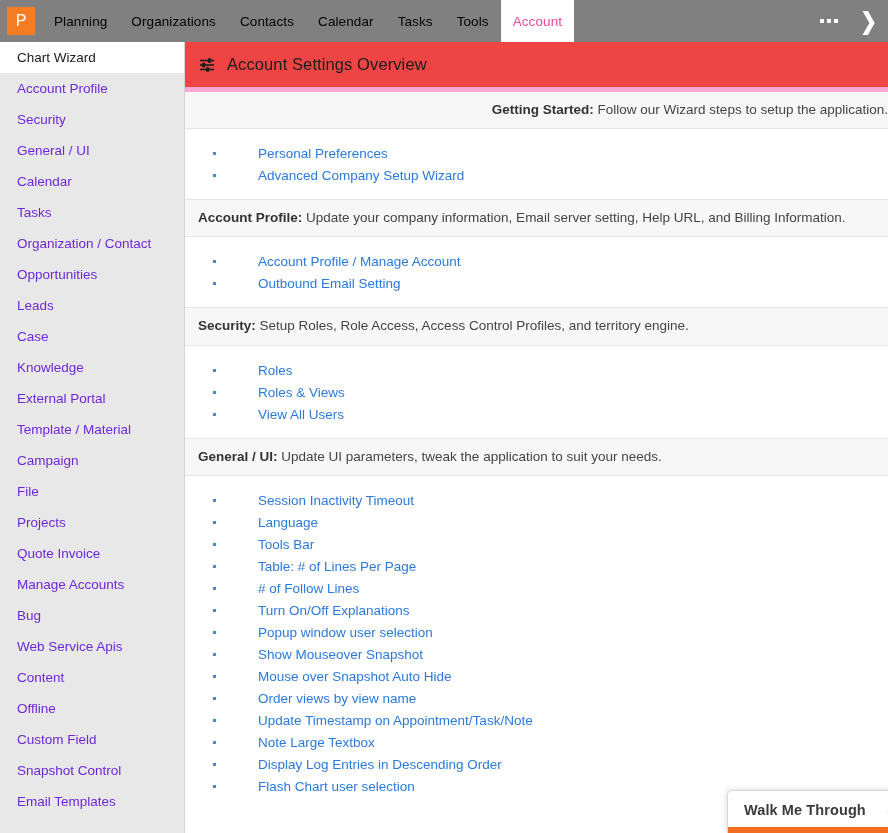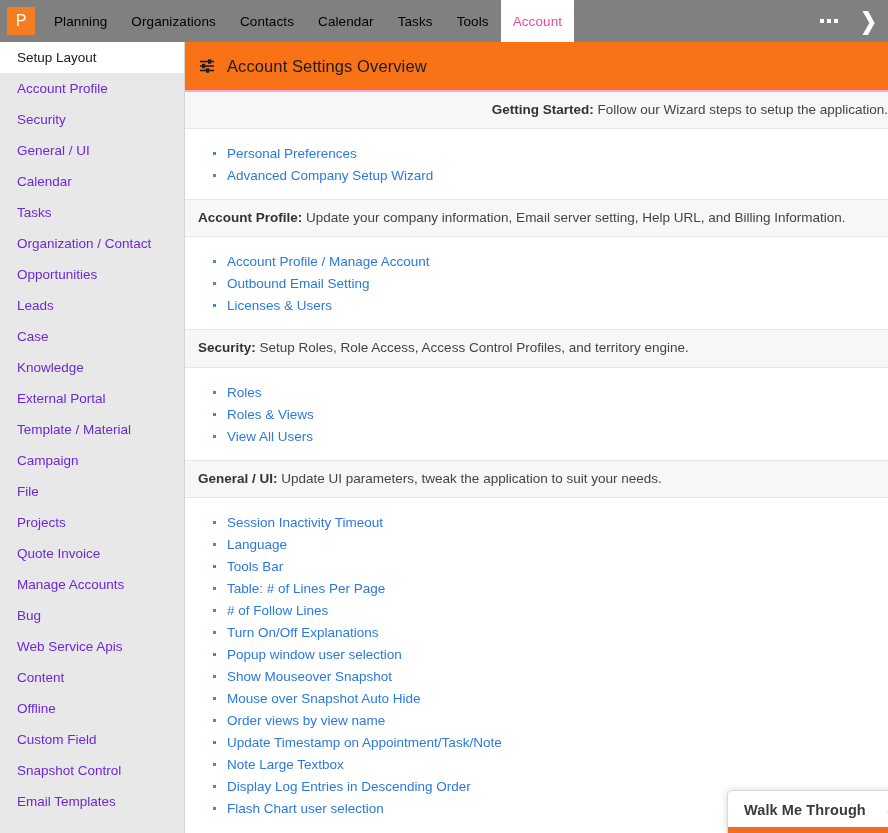--- a/index.html
+++ b/index.html
@@ -137,22 +137,22 @@
     background: #ffffff;
     overflow: hidden;
     position: relative;
   }
 
   .page-header {
     height: 50px;
     display: flex;
     align-items: center;
     padding-left: 14px;
-    border-bottom: 2px solid #f9a8d4;
-    background: #f97316;
+    border-bottom: 5px solid #f9a8d4;
+    background: #ef4444;
   }
   .sliders-icon {
     width: 18px;
     height: 16px;
     margin-right: 10px;
     display: block;
     flex: 0 0 18px;
   }
   .page-title {
     font-size: 16.5px;
@@ -199,20 +199,21 @@
     top: 10px;
     width: 3px;
     height: 3px;
     background: #3f8ae0;
   }
   .link-list a {
     color: #2a7ade;
     font-size: 13.5px;
     text-decoration: none;
     cursor: pointer;
+    margin-left: 31px;
   }
 
   
   .walkme {
     position: absolute;
     left: 542px;
     bottom: 0;
     width: 188px;
     background: #ffffff;
     border: 1px solid #d8d8d8;
@@ -272,21 +273,21 @@
         </span>
     </div>
     <div class="nav-icon-btn">
       <span class="chevron-right-icon">❯</span>
     </div>
   </div>
 
   <div class="body-wrap">
 
     <div class="sidebar" id="sidebarList">
-        <div class="side-item active">Setup Layout</div>
+        <div class="side-item active">Chart Wizard</div>
         <div class="side-item">Account Profile</div>
         <div class="side-item">Security</div>
         <div class="side-item">General / UI</div>
         <div class="side-item">Calendar</div>
         <div class="side-item">Tasks</div>
         <div class="side-item">Organization / Contact</div>
         <div class="side-item">Opportunities</div>
         <div class="side-item">Leads</div>
         <div class="side-item">Case</div>
         <div class="side-item">Knowledge</div>
@@ -326,21 +327,20 @@
             <ul class="link-list">
               <li><a>Personal Preferences</a></li>
               <li><a>Advanced Company Setup Wizard</a></li>
             </ul>
           </div>
           <div class="section-head"><b>Account Profile:</b><span> Update your company information, Email server setting, Help URL, and Billing Information.</span></div>
           <div class="section-body">
             <ul class="link-list">
               <li><a>Account Profile / Manage Account</a></li>
               <li><a>Outbound Email Setting</a></li>
-              <li><a>Licenses &amp; Users</a></li>
             </ul>
           </div>
           <div class="section-head"><b>Security:</b><span> Setup Roles, Role Access, Access Control Profiles, and territory engine.</span></div>
           <div class="section-body">
             <ul class="link-list">
               <li><a>Roles</a></li>
               <li><a>Roles &amp; Views</a></li>
               <li><a>View All Users</a></li>
             </ul>
           </div>

